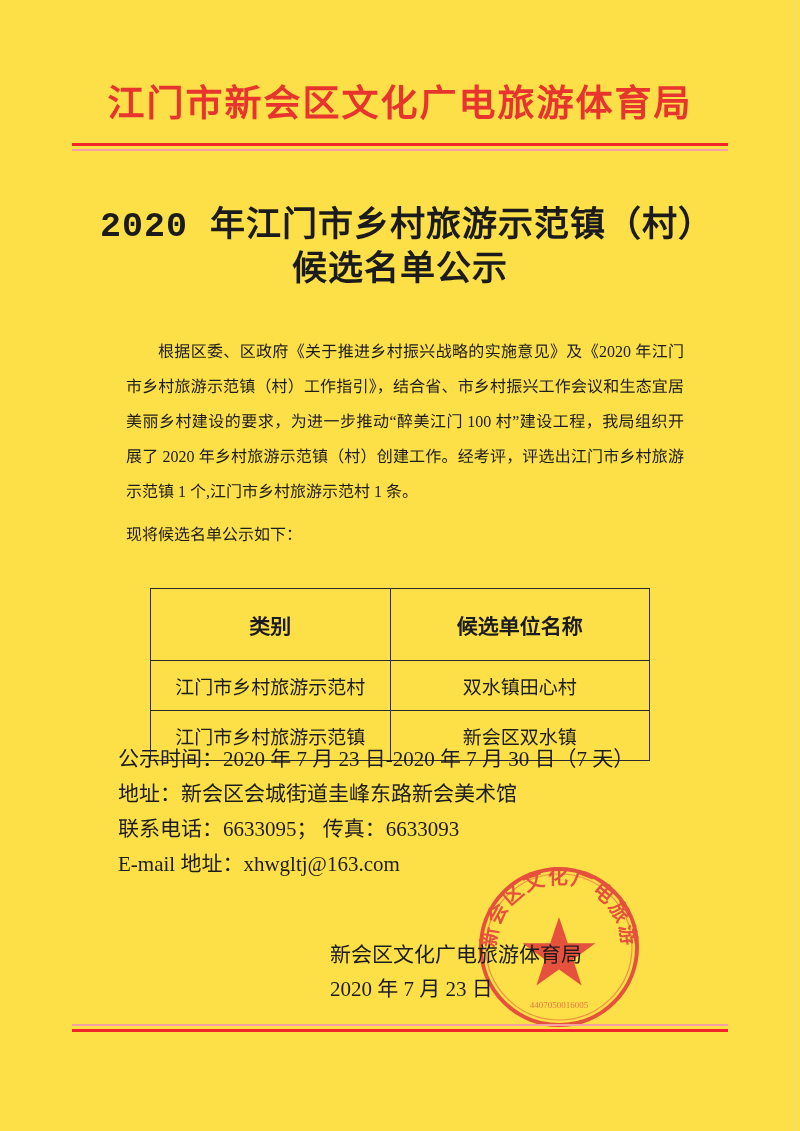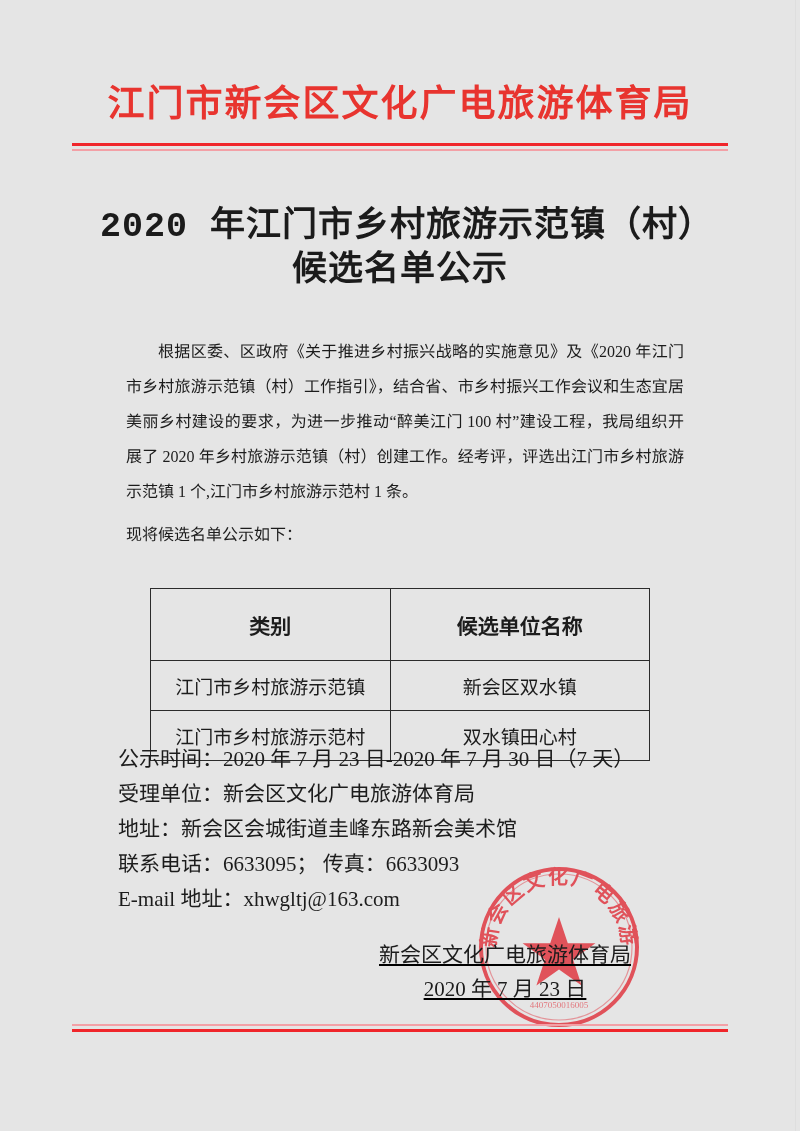--- a/index.html
+++ b/index.html
@@ -9,21 +9,21 @@
     background: #ffffff;
   }
   body {
     font-family: "Liberation Serif", "DejaVu Serif", serif;
   }
   .page {
     position: relative;
     width: 800px;
     height: 1131px;
     margin: 0 auto;
-    background: #e5e5e5;
+    background: #fde047;
     overflow: hidden;
     box-sizing: border-box;
   }
   
   .scan-edge {
     position: absolute;
     top: 0;
     right: 4px;
     width: 1px;
     height: 1131px;
@@ -153,22 +153,21 @@
     line-height: 35px;
     white-space: nowrap;
   }
 
   
   .sign-block {
     position: absolute;
     top: 938px;
     left: 330px;
     width: 350px;
-    text-align: center;
-    text-decoration: underline;
+    text-align: left;
   }
   .sign-line {
     font-family: "Liberation Serif", "DejaVu Serif", serif;
     font-size: 21px;
     color: #1c1c1c;
     line-height: 34px;
     white-space: nowrap;
   }
 
   
@@ -226,34 +225,33 @@
           <col class="c2">
         </colgroup>
       <thead>
         <tr>
           <th>类别</th>
           <th>候选单位名称</th>
         </tr>
       </thead>
       <tbody>
         <tr>
+          <td>江门市乡村旅游示范村</td>
+          <td>双水镇田心村</td>
+        </tr>
+        <tr>
           <td>江门市乡村旅游示范镇</td>
           <td>新会区双水镇</td>
         </tr>
-        <tr>
-          <td>江门市乡村旅游示范村</td>
-          <td>双水镇田心村</td>
-        </tr>
       </tbody>
     </table>
   </div>
 
   <div class="info-block">
     <div class="info-line">公示时间：2020 年 7 月 23 日-2020 年 7 月 30 日（7 天）</div>
-    <div class="info-line">受理单位：新会区文化广电旅游体育局</div>
     <div class="info-line">地址：新会区会城街道圭峰东路新会美术馆</div>
     <div class="info-line">联系电话：6633095；  传真：6633093</div>
     <div class="info-line">E-mail 地址：xhwgltj@163.com</div>
   </div>
 
   <div class="seal">
     <svg viewBox="0 0 170 170" xmlns="http://www.w3.org/2000/svg" aria-hidden="true">
       <defs>
         <path id="sealArc" d="M 22,85 A 63,63 0 0 1 148,85"></path>
       </defs>

